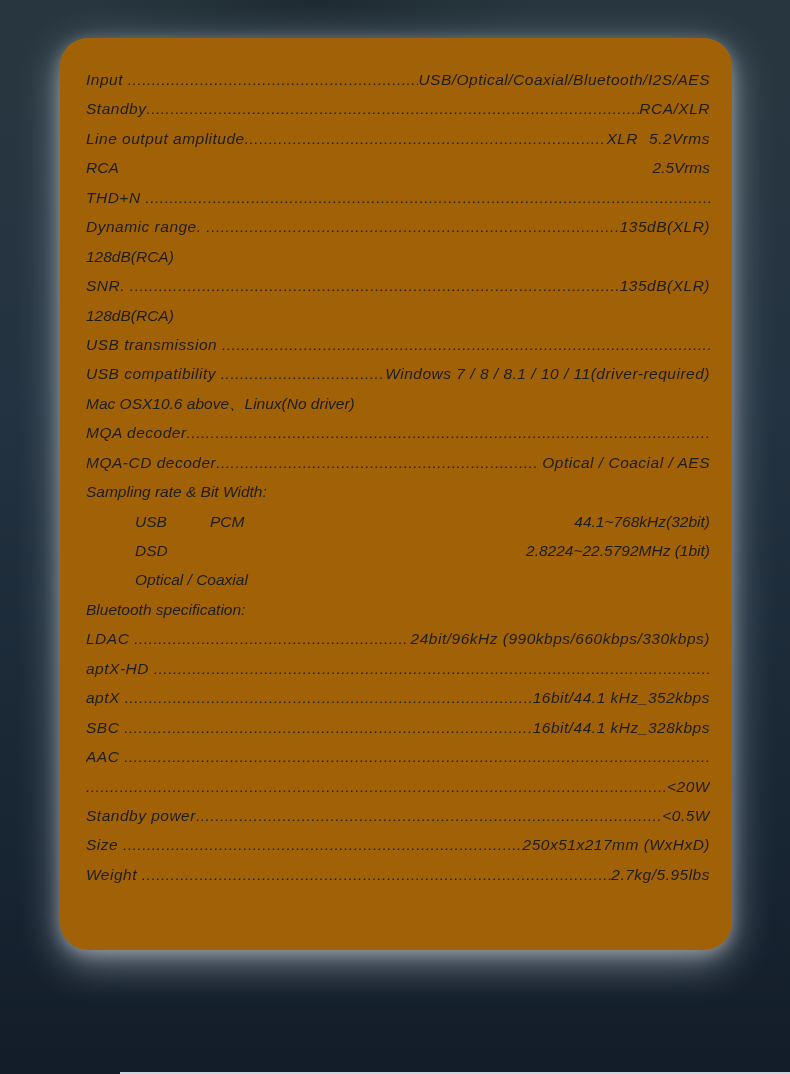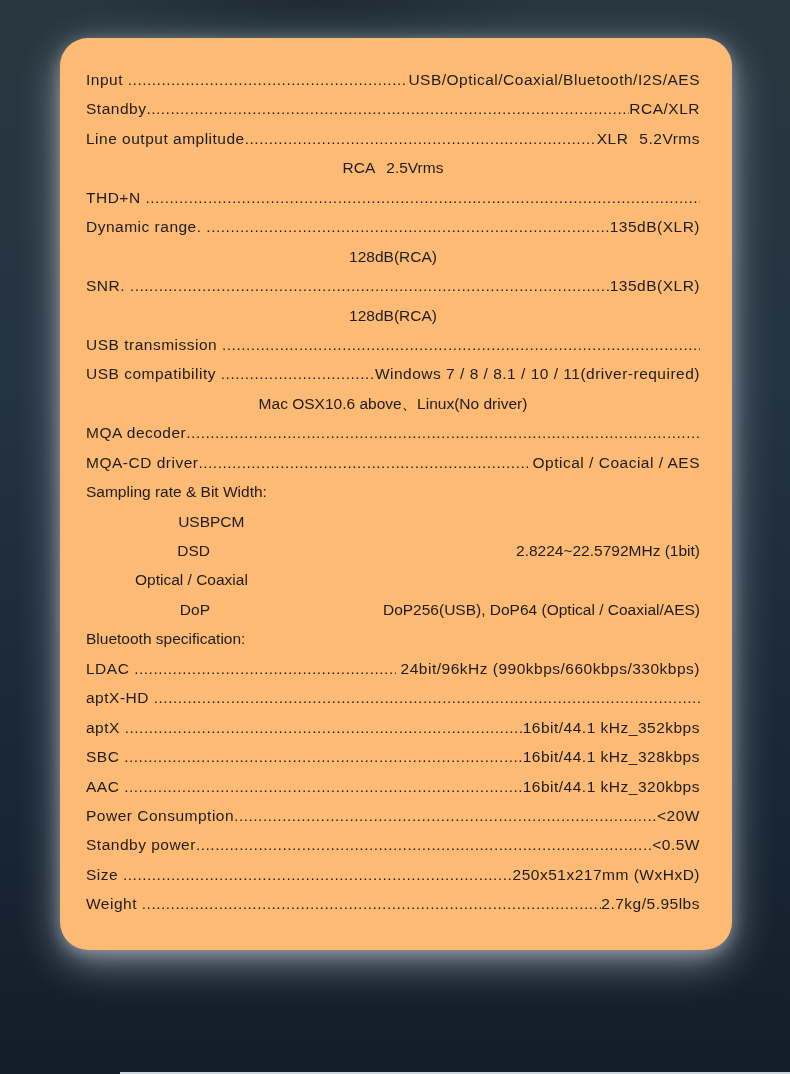--- a/index.html
+++ b/index.html
@@ -6,38 +6,39 @@
   html,body { width:790px; height:1074px; overflow:hidden; }
   body {
     position:relative;
     font-family:"Liberation Sans","DejaVu Sans",sans-serif;
     background:
       radial-gradient(ellipse 320px 70px at 40% 0%, rgba(8,14,22,.30), transparent 70%),
       linear-gradient(180deg,#28373f 0%,#243341 36%,#1a2836 70%,#131d29 100%);
   }
   .card {
     position:absolute; left:60px; top:38px; width:672px; height:912px;
-    background:#fdba74; border-radius:28px;
-    padding:27px 32px 0 26px;
+    background:#a16207; border-radius:28px;
+    padding:27px 22px 0 26px;
     color:#1d1d1d; font-size:15.5px;
     box-shadow:0 4px 16px rgba(255,255,255,.30), 0 12px 42px rgba(235,245,255,.48);
+    font-style:italic;
   }
   .row {
     display:flex; align-items:baseline;
     height:29.45px; line-height:29.45px; white-space:nowrap;
   }
   .lbl,.lbl2,.val,.val2 { white-space:pre; flex:0 0 auto; }
   .leader {
     flex:1 1 auto; min-width:0; overflow:hidden;
     letter-spacing:.5px; white-space:nowrap;
   }
   .fill { flex:1 1 auto; }
-  .row.right { justify-content:center; }
+  .row.right { justify-content:space-between; }
   .row.indent { padding-left:49px; }
-  .row.indent .lbl { min-width:75px;text-align:right; }
+  .row.indent .lbl { min-width:75px; }
   .val2 { margin-left:11px; }
   .bottom-line {
     position:absolute; left:120px; right:0; bottom:0; height:2px;
     background:rgba(223,234,243,.9);
   }
 </style>
 </head>
 <body>
 
 <div class="card" id="spec-card">
@@ -91,45 +92,41 @@
       <span class="val">Windows 7 / 8 / 8.1 / 10 / 11(driver-required)</span>
     </div>
     <div class="row right">
       <span class="val">Mac OSX10.6 above、Linux(No driver)</span>
     </div>
     <div class="row leader">
       <span class="lbl">MQA decoder</span>
       <span class="leader">......................................................................................................................................................</span>
     </div>
     <div class="row leader">
-      <span class="lbl">MQA-CD driver</span>
+      <span class="lbl">MQA-CD decoder</span>
       <span class="leader">......................................................................................................................................................</span>
       <span class="val"> Optical / Coacial / AES</span>
     </div>
     <div class="row heading">
       <span class="lbl">Sampling rate &amp; Bit Width:</span>
     </div>
     <div class="row indent">
       <span class="lbl">USB</span>
       <span class="lbl2">PCM</span>
       <span class="fill"></span>
+      <span class="val">44.1~768kHz(32bit)</span>
     </div>
     <div class="row indent">
       <span class="lbl">DSD</span>
       <span class="fill"></span>
       <span class="val">2.8224~22.5792MHz (1bit)</span>
     </div>
     <div class="row indent">
       <span class="lbl">Optical / Coaxial</span>
       <span class="fill"></span>
-    </div>
-    <div class="row indent">
-      <span class="lbl">DoP</span>
-      <span class="fill"></span>
-      <span class="val">DoP256(USB), DoP64 (Optical / Coaxial/AES)</span>
     </div>
     <div class="row heading">
       <span class="lbl">Bluetooth specification:</span>
     </div>
     <div class="row leader">
       <span class="lbl">LDAC </span>
       <span class="leader">......................................................................................................................................................</span>
       <span class="val"> 24bit/96kHz (990kbps/660kbps/330kbps)</span>
     </div>
     <div class="row leader">
@@ -142,24 +139,22 @@
       <span class="val">16bit/44.1 kHz_352kbps</span>
     </div>
     <div class="row leader">
       <span class="lbl">SBC </span>
       <span class="leader">......................................................................................................................................................</span>
       <span class="val">16bit/44.1 kHz_328kbps</span>
     </div>
     <div class="row leader">
       <span class="lbl">AAC </span>
       <span class="leader">......................................................................................................................................................</span>
-      <span class="val">16bit/44.1 kHz_320kbps</span>
     </div>
     <div class="row leader">
-      <span class="lbl">Power Consumption</span>
       <span class="leader">......................................................................................................................................................</span>
       <span class="val">&lt;20W</span>
     </div>
     <div class="row leader">
       <span class="lbl">Standby power</span>
       <span class="leader">......................................................................................................................................................</span>
       <span class="val">&lt;0.5W</span>
     </div>
     <div class="row leader">
       <span class="lbl">Size </span>

